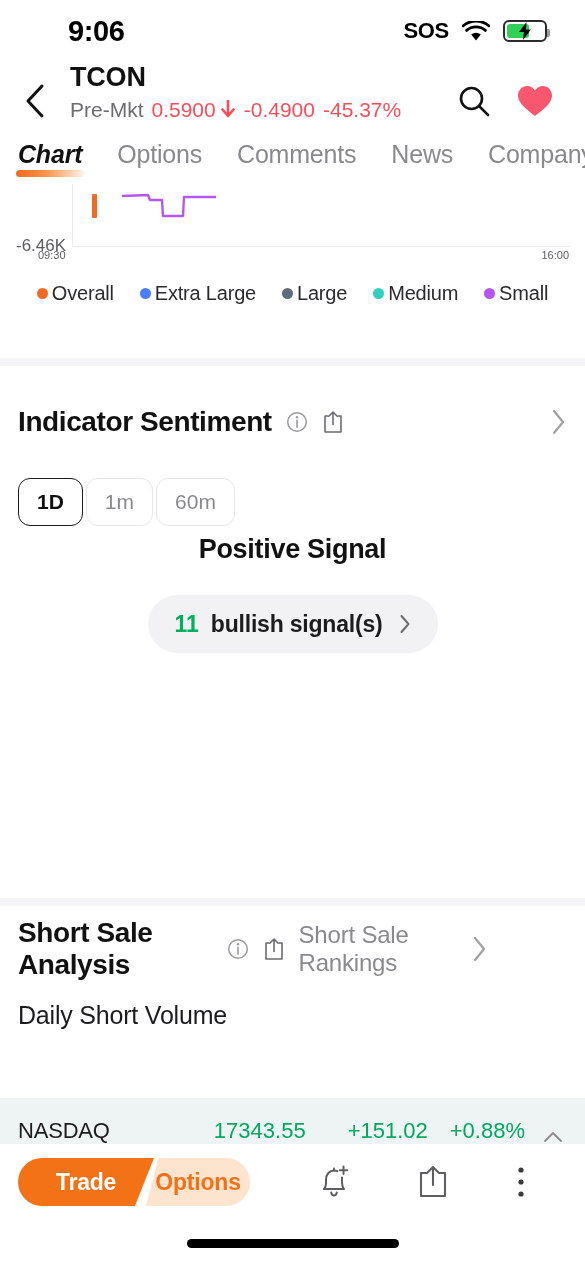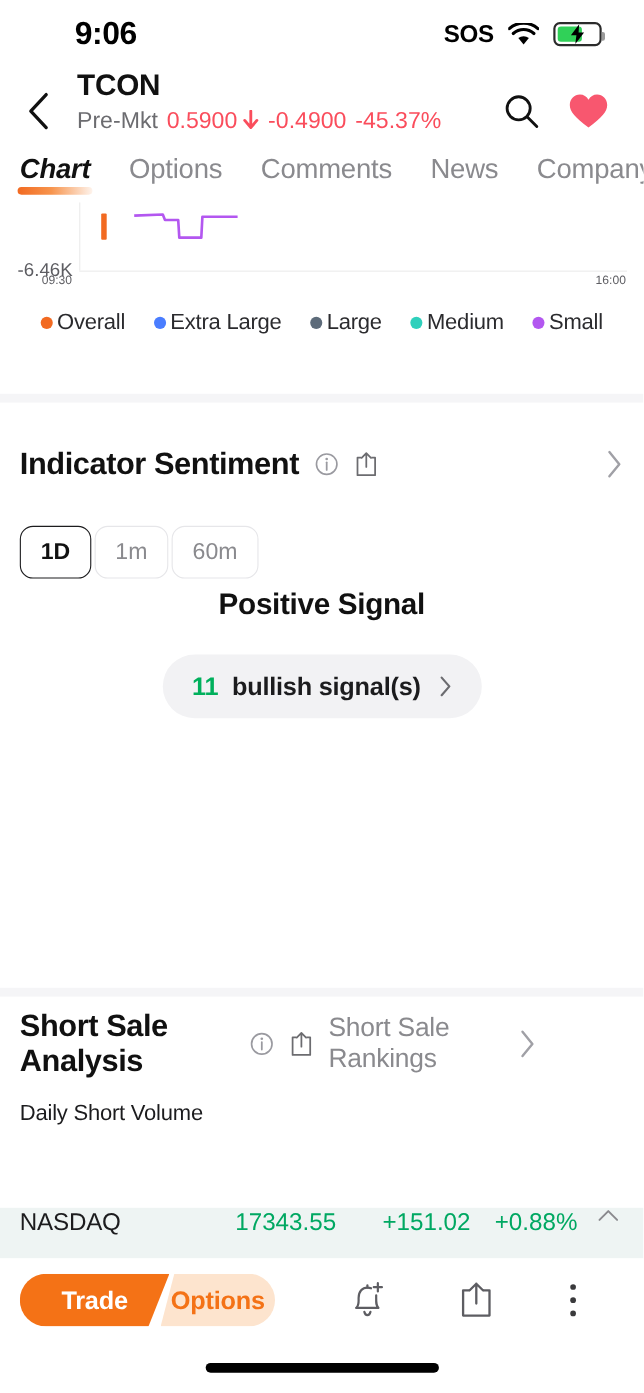--- a/index.html
+++ b/index.html
@@ -167,41 +167,41 @@
     display:flex; align-items:center; justify-content:center; gap:12px;
     cursor:pointer;
   }
   .signal-count { font-size:23px; font-weight:700; color:#00b05c; }
   .signal-label { font-size:23px; font-weight:700; color:#1c1c1e; letter-spacing:-0.2px; }
 
   
   .sec-short { position:absolute; top:925px; left:0; width:506px; }
   .sub-title {
     padding:0 18px; margin-top:28px;
-    font-size:20px; color:#1c1c1e; letter-spacing:-0.2px;
+    font-size:25px; color:#1c1c1e; letter-spacing:-0.2px;
   }
   .ss-chart { position:relative; width:585px; height:70px; margin-top:22px; }
   .ss-ylabel-l { position:absolute; left:16px; top:0; font-size:17px; color:#5d5d62; }
   .ss-ylabel-r { position:absolute; right:16px; top:0; font-size:17px; color:#5d5d62; }
   .ss-dotline {
     position:absolute; left:78px; right:64px; top:9px; height:1px;
     background-image:linear-gradient(to right, #c9c9ce 0 4px, transparent 4px 9px);
     background-size:9px 1px;
   }
   .ss-bar {
     position:absolute; left:57px; top:38px; width:22px; height:22px;
     background:#41d0ef;
   }
   .ss-peak { position:absolute; left:180px; top:36px; }
 
   
   .nasdaq-bar {
     position:absolute; top:1098px; left:0; width:585px; height:46px;
     background:#eef4f3;
-    display:flex; align-items:flex-start; padding:0 22px 0 18px;
+    display:flex; align-items:flex-end; padding:0 22px 0 18px;
   }
   .nasdaq-name { font-size:22px; color:#1c1c1e; letter-spacing:-0.2px; }
   .nasdaq-spacer { flex:1; }
   .nasdaq-val { font-size:22px; color:#00a862; margin-right:42px; }
   .nasdaq-chg { font-size:22px; color:#00a862; margin-right:22px; }
   .nasdaq-pct { font-size:22px; color:#00a862; margin-right:18px; }
   .nasdaq-chev { cursor:pointer; display:flex; }
 
   
   .toolbar {

